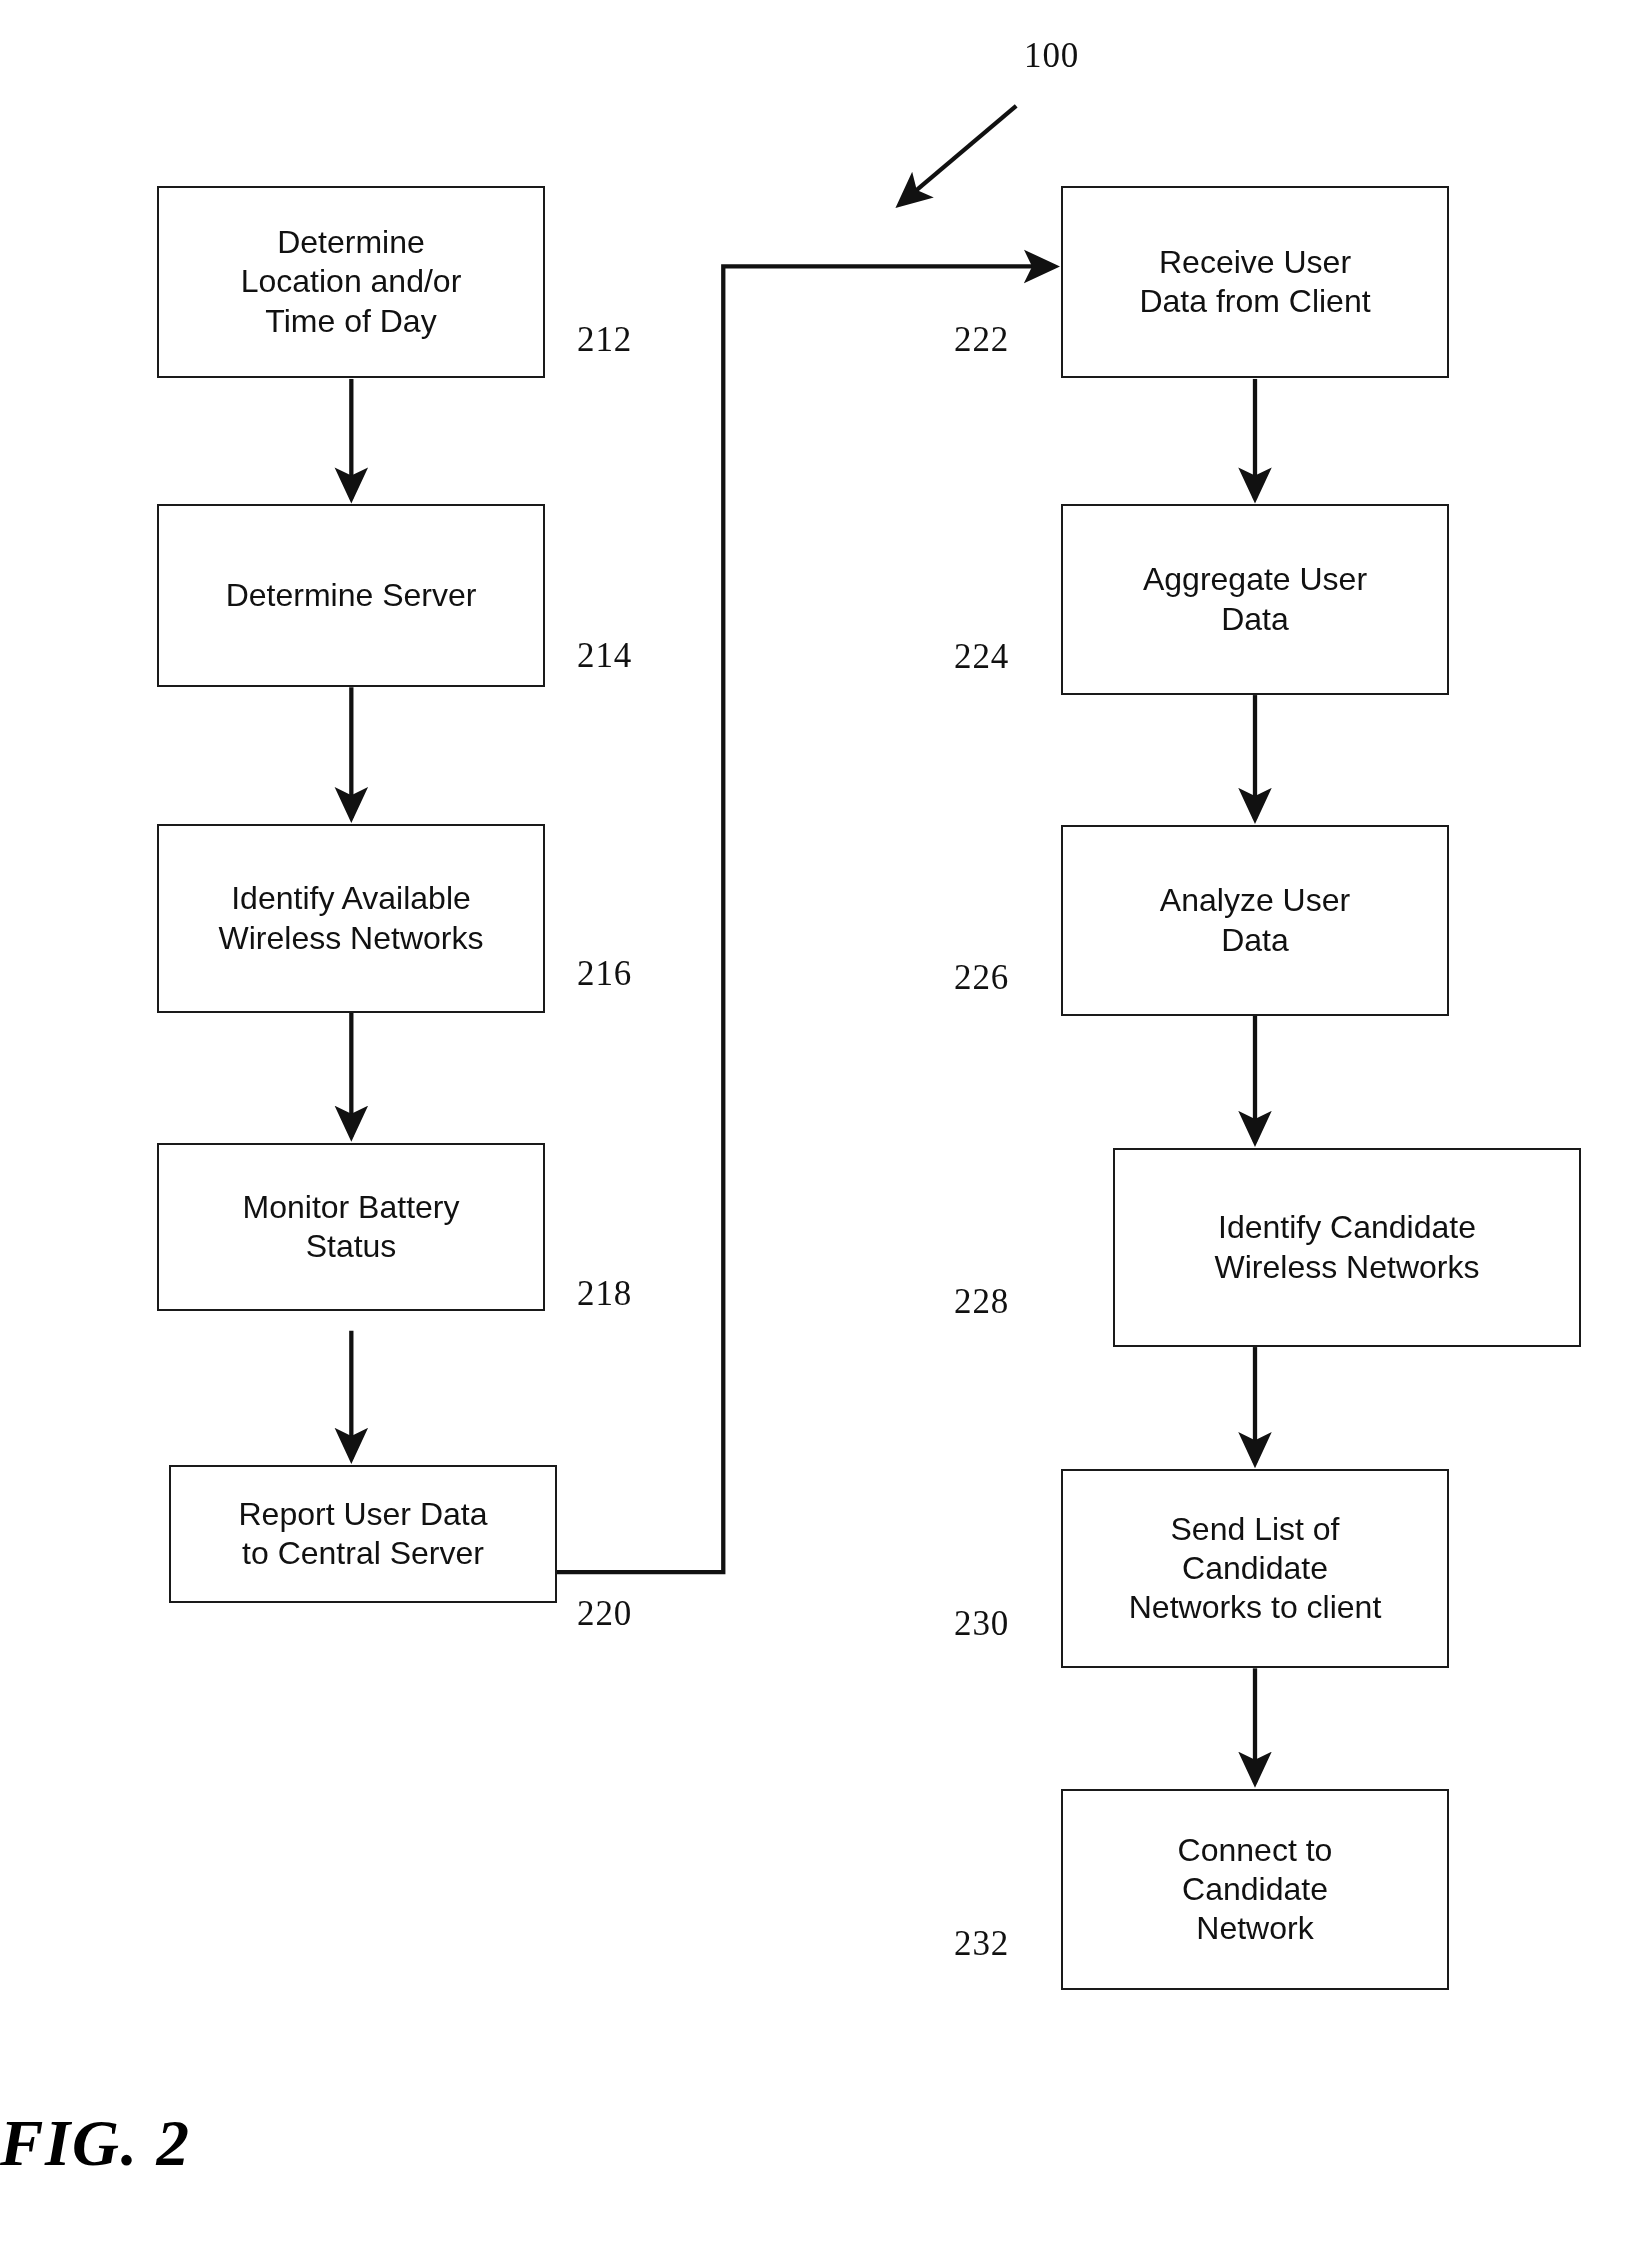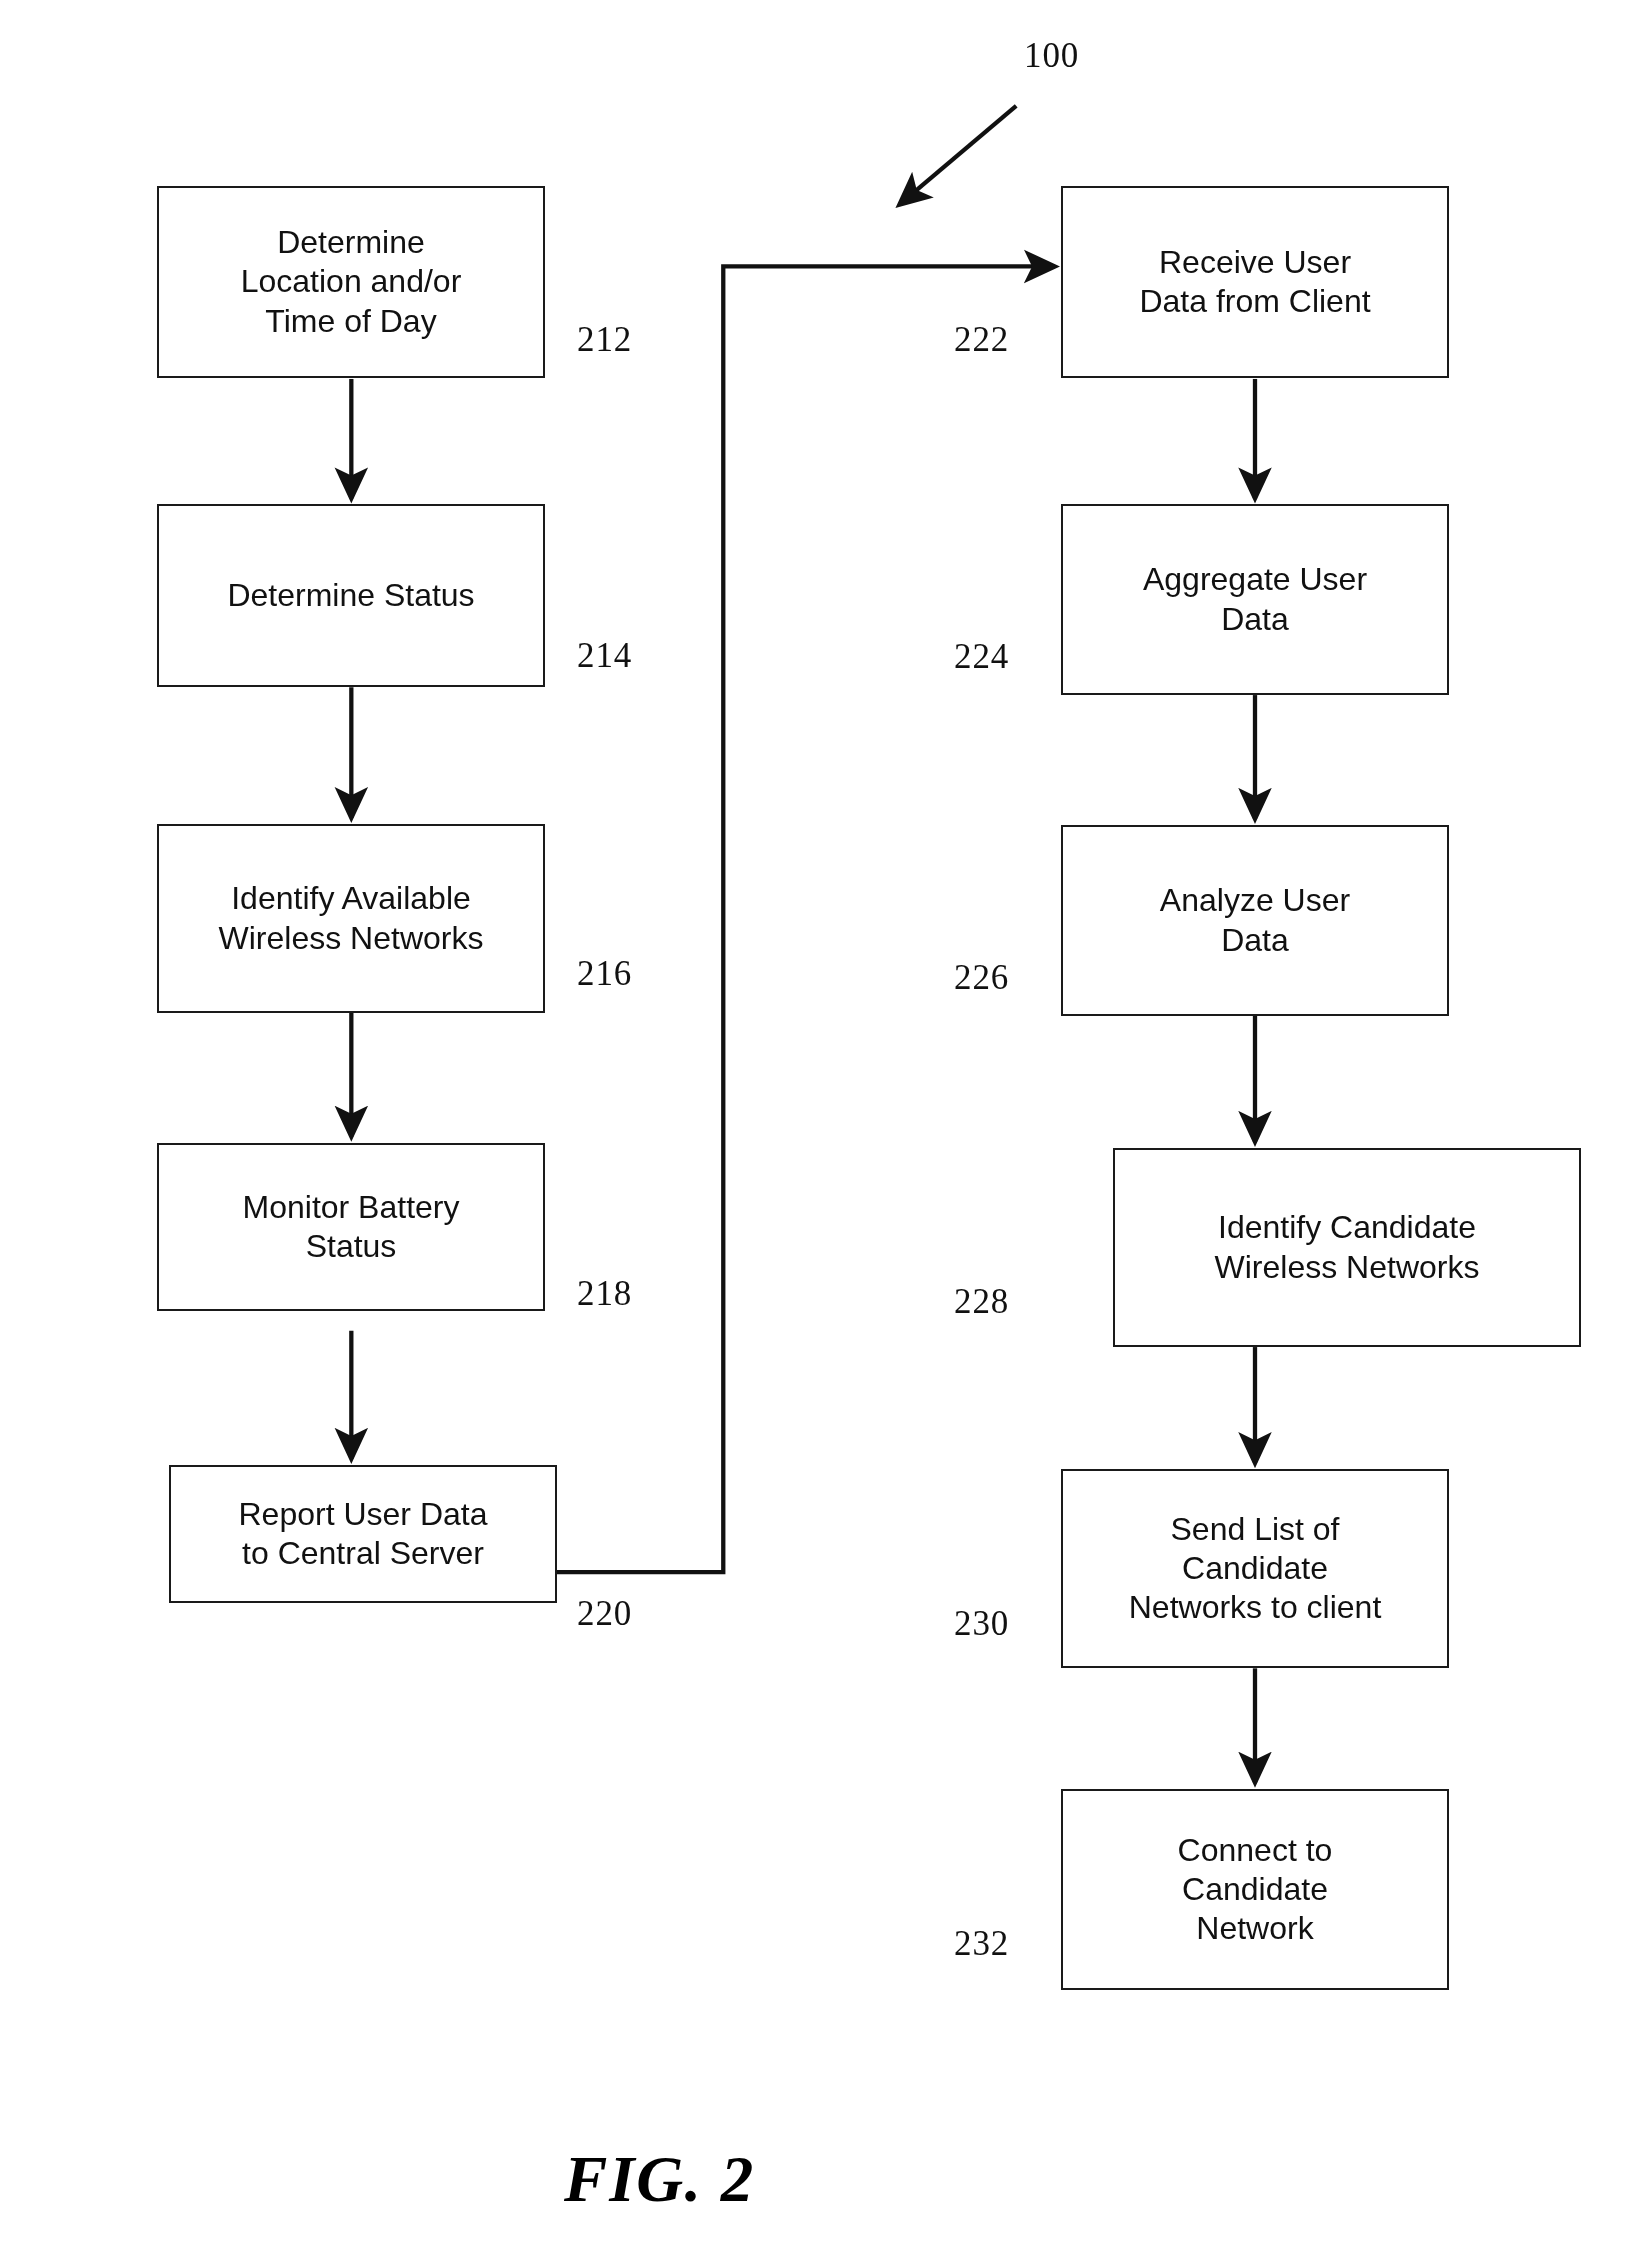--- a/index.html
+++ b/index.html
@@ -53,28 +53,27 @@
     letter-spacing: 0.9px;
     white-space: nowrap;
   }
 
   
   #fig-caption {
     position: absolute;
     left: 0;
     top: 2106px;
     width: 1319px;
-    text-align: center;
+    text-align: left;
     font-family: "Liberation Serif", serif;
     font-weight: bold;
     font-style: italic;
     font-size: 65px;
     letter-spacing: 1.7px;
     color: #000000;
-    margin-top: 36px;
   }
 
   
   #connectors {
     position: absolute;
     left: 0; top: 0;
     width: 1651px;
     height: 2250px;
     pointer-events: none;
   }
@@ -129,21 +128,21 @@
     </g>
   </svg>
 
   <div class="node" style="left:157px; top:186px; width:388px; height:192px;">
     <span class="node-label">Determine
 Location and/or
 Time of Day</span>
   </div>
 
   <div class="node" style="left:157px; top:504px; width:388px; height:183px;">
-    <span class="node-label">Determine Status</span>
+    <span class="node-label">Determine Server</span>
   </div>
 
   <div class="node" style="left:157px; top:824px; width:388px; height:189px;">
     <span class="node-label">Identify Available
 Wireless Networks</span>
   </div>
 
   <div class="node" style="left:157px; top:1143px; width:388px; height:168px;">
     <span class="node-label">Monitor Battery
 Status</span>

